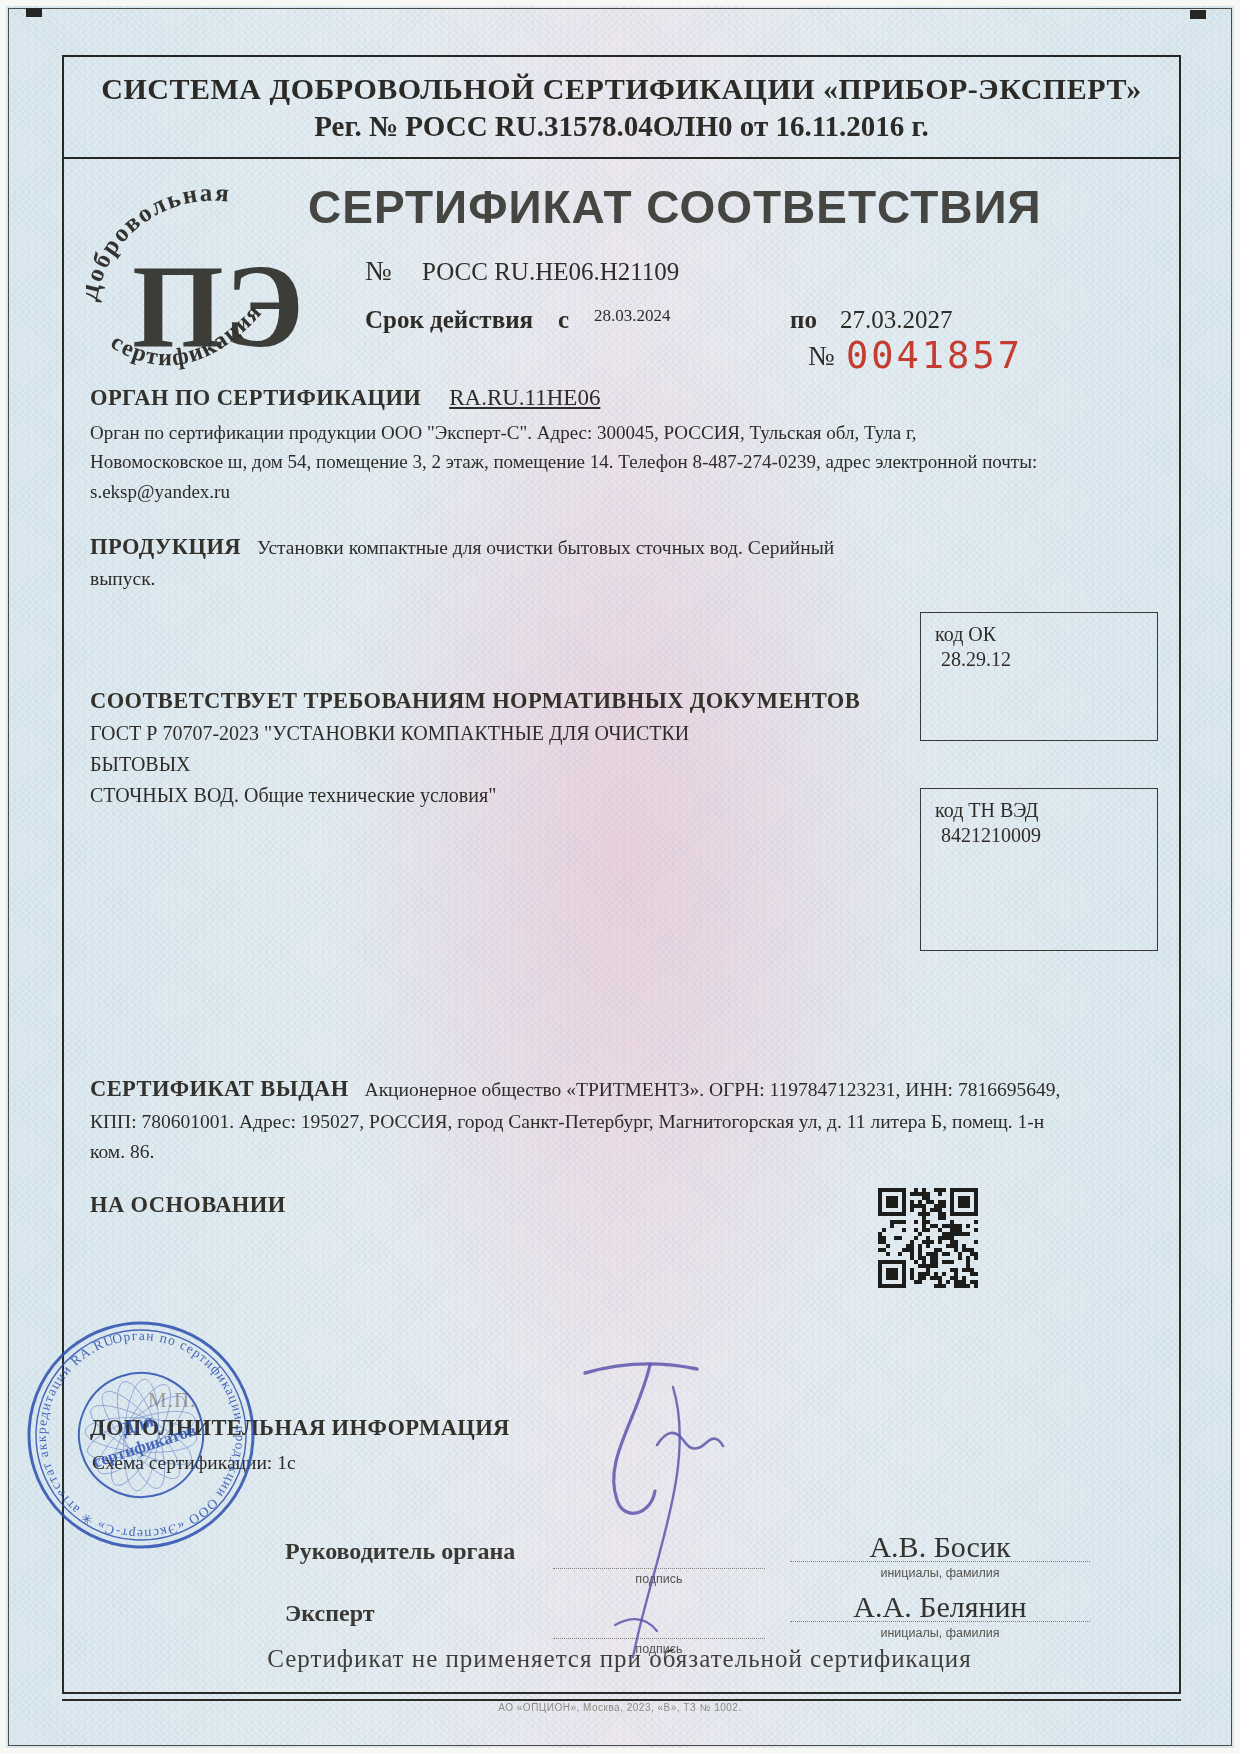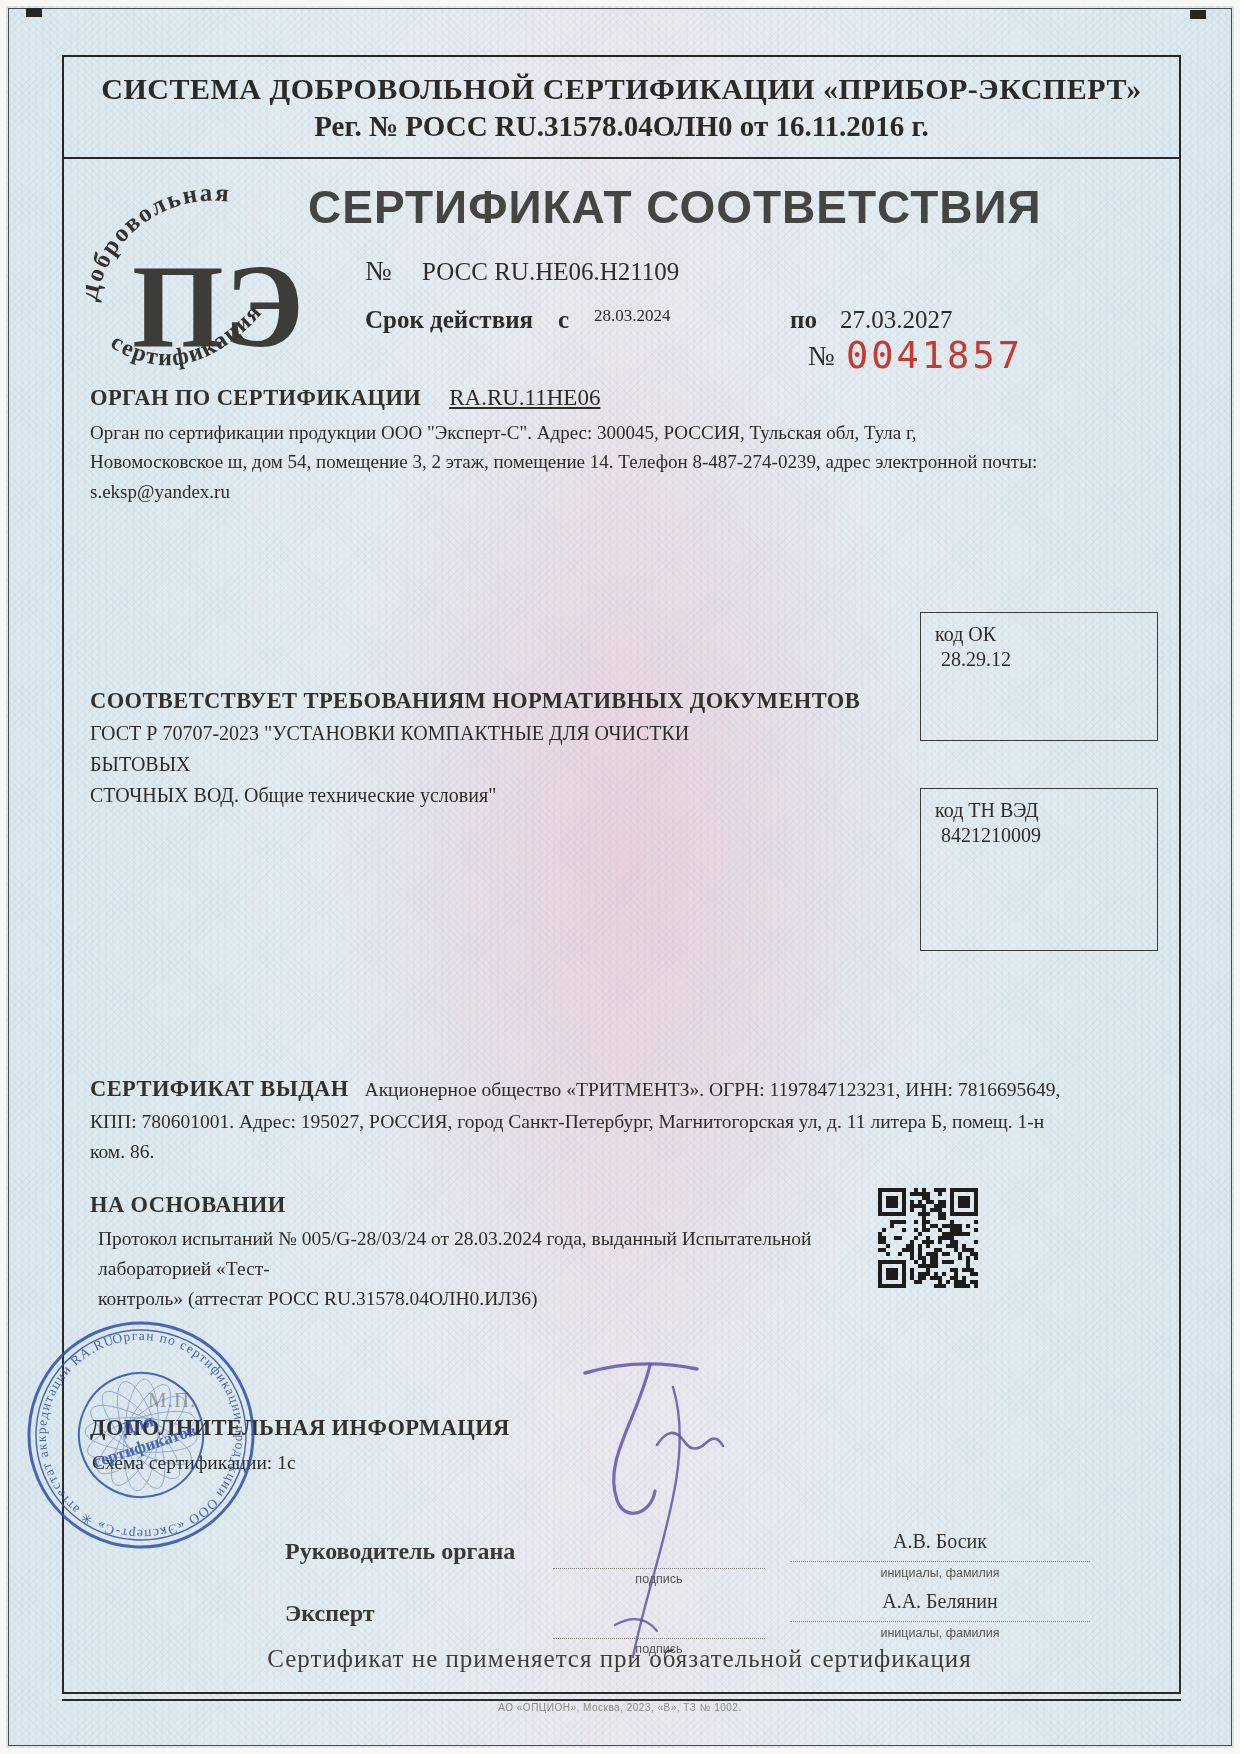--- a/index.html
+++ b/index.html
@@ -37,21 +37,21 @@
     letter-spacing:3px;color:#c53b30;}
   .sec-head{font-size:22.5px;font-weight:bold;letter-spacing:.4px;color:#33312c;}
   .body-text{font-size:19.5px;line-height:1.55;white-space:pre-line;}
   .inline-head{font-size:22.5px;font-weight:bold;letter-spacing:.4px;color:#33312c;margin-right:16px;}
   .code-box{width:238px;border:1.5px solid #3c3a36;padding:10px 14px;box-sizing:border-box;}
   .code-box .lbl{font-size:20px;}
   .code-box .val{font-size:20px;margin-top:2px;padding-left:6px;}
   .sig-role{font-size:24px;font-weight:bold;color:#3a3834;}
   .sig-line{border-bottom:1.6px dotted #85837f;}
   .sig-sub{font-family:"Liberation Sans",sans-serif;font-size:12.5px;color:#56544f;text-align:center;}
-  .sig-name{font-size:20px;text-align:center;color:#353330;}
+  .sig-name{font-size:30px;text-align:center;color:#353330;}
   .footer-note{left:62px;top:1645px;width:1115px;text-align:center;font-size:25px;
     letter-spacing:1px;color:#403e3a;}
   .imprint{left:0;top:1702px;width:1240px;text-align:center;font-family:"Liberation Sans",sans-serif;
     font-size:10px;color:#8b8984;letter-spacing:.5px;}
   .mp-mark{left:148px;top:1388px;font-size:21px;color:#9b9a96;letter-spacing:1px;}
   svg text{font-family:"Liberation Serif",serif;}
 </style>
 </head>
 <body>
 
@@ -98,20 +98,24 @@
   <div class="abs blankno-value">0041857</div>
 
   <div class="abs" style="left:90px;top:385px;">
     <span class="sec-head">ОРГАН ПО СЕРТИФИКАЦИИ</span>
     <span style="font-size:23px;margin-left:24px;text-decoration:underline;">RA.RU.11НЕ06</span>
   </div>
   <div class="abs body-text" style="left:90px;top:418px;width:965px;font-size:19px;">Орган по сертификации продукции ООО "Эксперт-С". Адрес: 300045, РОССИЯ, Тульская обл, Тула г,
 Новомосковское ш, дом 54, помещение 3, 2 этаж, помещение 14. Телефон 8-487-274-0239, адрес электронной почты:
 s.eksp@yandex.ru</div>
 
+  <div class="abs" style="left:90px;top:530px;width:760px;line-height:1.5;">
+    <span class="inline-head">ПРОДУКЦИЯ</span><span class="body-text" style="font-size:19.5px;">Установки компактные для очистки бытовых сточных вод. Серийный
+выпуск.</span>
+  </div>
   <div class="abs code-box" style="left:920px;top:612px;height:129px;">
     <div class="lbl">код ОК</div>
     <div class="val">28.29.12</div>
   </div>
 
   <div class="abs sec-head" style="left:90px;top:688px;">СООТВЕТСТВУЕТ ТРЕБОВАНИЯМ НОРМАТИВНЫХ ДОКУМЕНТОВ</div>
   <div class="abs body-text" style="left:90px;top:718px;width:700px;font-size:20px;">ГОСТ Р 70707-2023 "УСТАНОВКИ КОМПАКТНЫЕ ДЛЯ ОЧИСТКИ БЫТОВЫХ
 СТОЧНЫХ ВОД. Общие технические условия"</div>
   <div class="abs code-box" style="left:920px;top:788px;height:163px;">
     <div class="lbl">код ТН ВЭД</div>
@@ -119,22 +123,20 @@
   </div>
 
 
   <div class="abs" style="left:90px;top:1072px;width:1015px;line-height:1.55;">
     <span class="inline-head">СЕРТИФИКАТ ВЫДАН</span><span class="body-text">Акционерное общество «ТРИТМЕНТЗ». ОГРН: 1197847123231, ИНН: 7816695649,
 КПП: 780601001. Адрес: 195027, РОССИЯ, город Санкт-Петербург, Магнитогорская ул, д. 11 литера Б, помещ. 1-н
 ком. 86.</span>
   </div>
 
   <div class="abs sec-head" style="left:90px;top:1192px;">НА ОСНОВАНИИ</div>
-  <div class="abs body-text" style="left:98px;top:1224px;width:800px;">Протокол испытаний № 005/G-28/03/24 от 28.03.2024 года, выданный Испытательной лабораторией «Тест-
-контроль» (аттестат РОСС RU.31578.04ОЛН0.ИЛ36)</div>
 
   <svg id="qr-svg" class="abs" style="left:878px;top:1188px;" width="100" height="100" viewBox="0 0 100 100">
       <rect x="36" y="0" width="4" height="4" fill="#1d1d1b"></rect>
       <rect x="44" y="0" width="4" height="4" fill="#1d1d1b"></rect>
       <rect x="56" y="0" width="4" height="4" fill="#1d1d1b"></rect>
       <rect x="60" y="0" width="4" height="4" fill="#1d1d1b"></rect>
       <rect x="64" y="0" width="4" height="4" fill="#1d1d1b"></rect>
       <rect x="32" y="4" width="4" height="4" fill="#1d1d1b"></rect>
       <rect x="36" y="4" width="4" height="4" fill="#1d1d1b"></rect>
       <rect x="40" y="4" width="4" height="4" fill="#1d1d1b"></rect>

